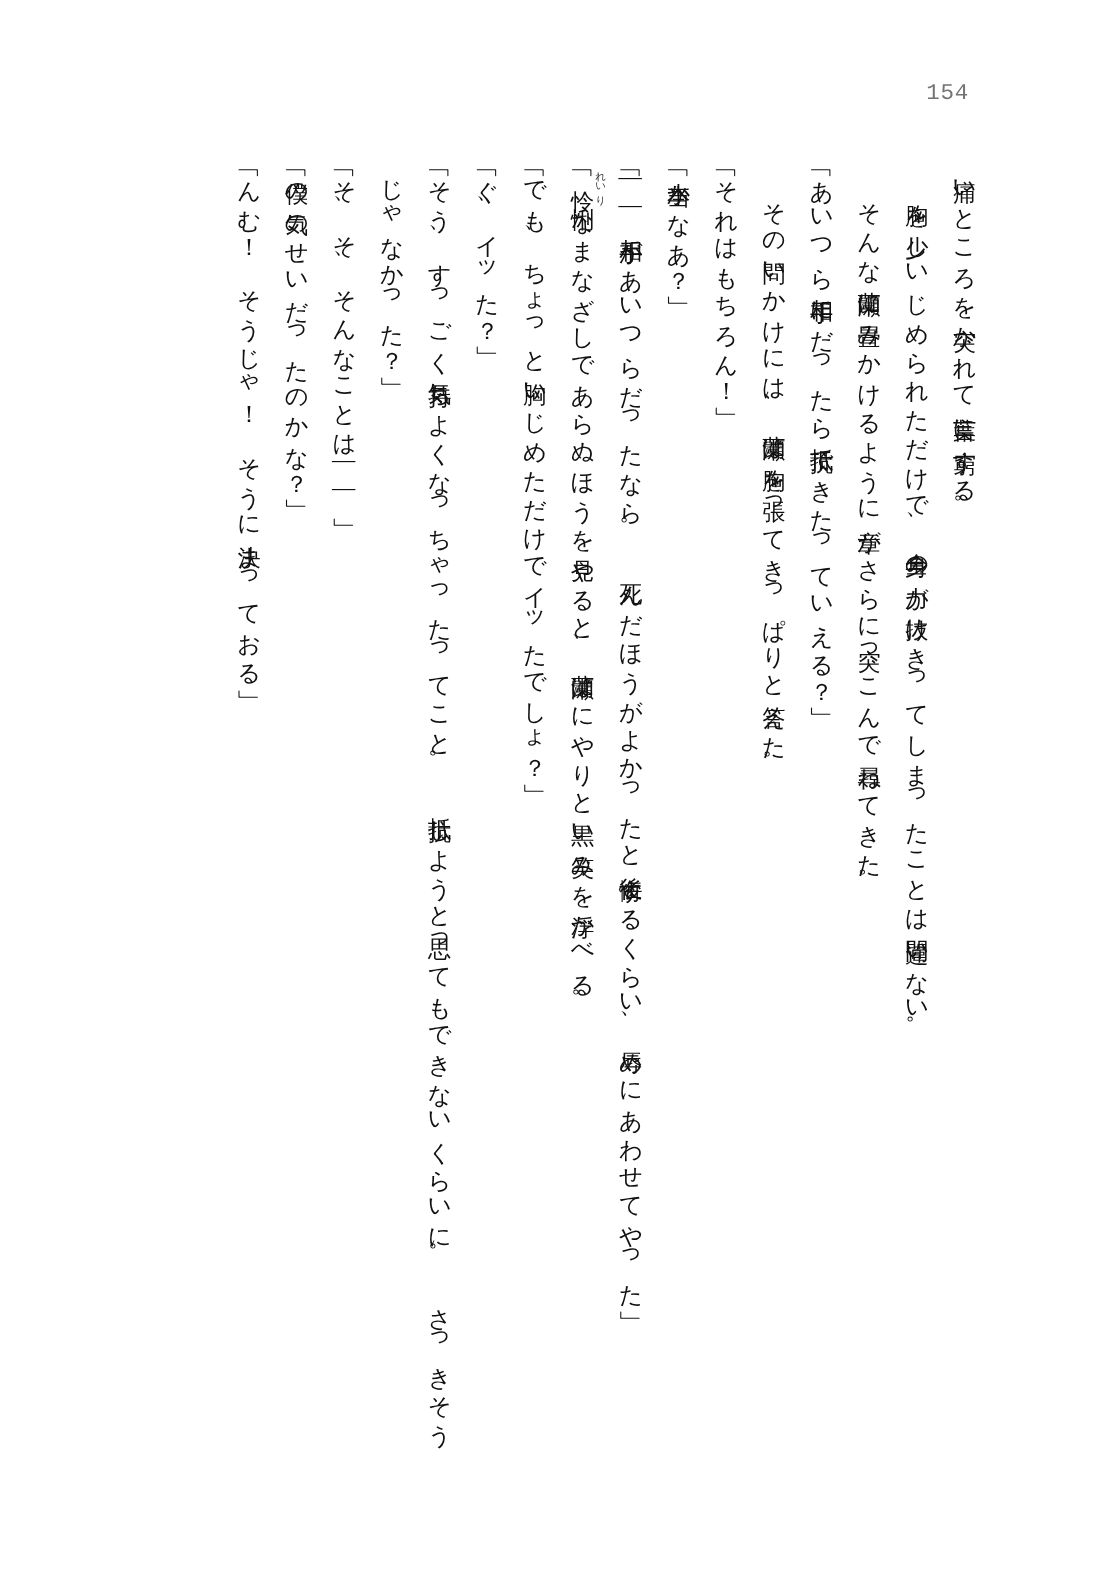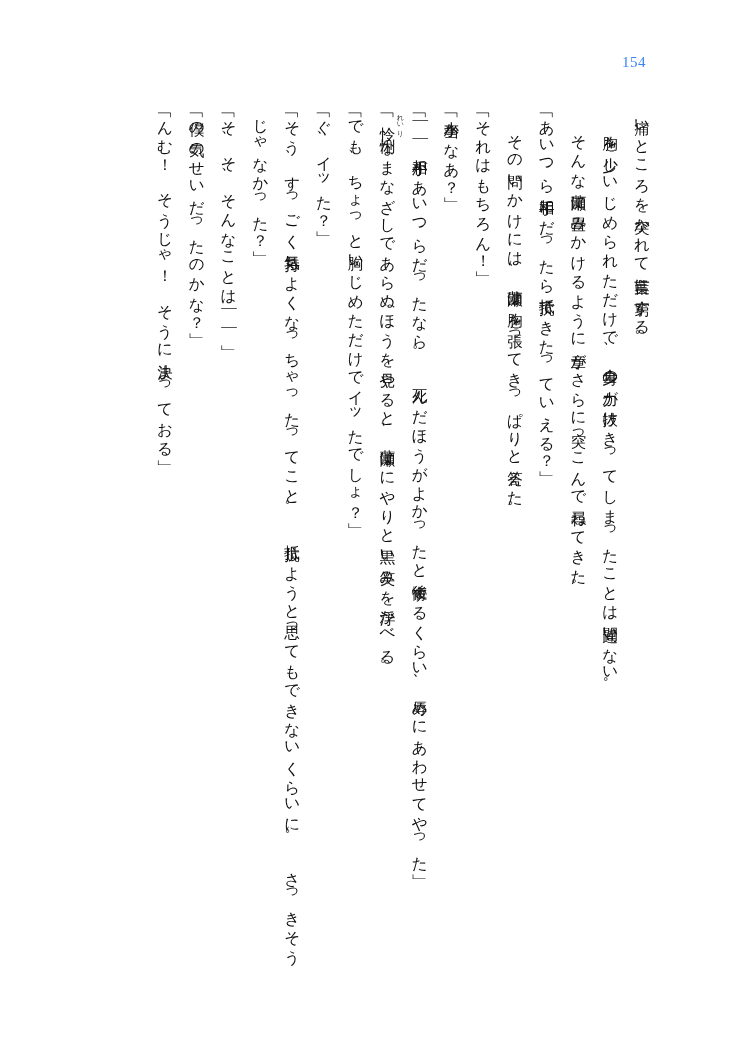--- a/index.html
+++ b/index.html
@@ -24,22 +24,22 @@
     background: #ffffff;
   }
 
   
   #page-number {
     position: absolute;
     right: 86px;
     top: 54px;
     font-size: 15px;
     letter-spacing: 0.5px;
-    color: #3b82f6;
-    font-family: Liberation Serif, serif;
+    color: #737373;
+    font-family: Liberation Mono, monospace;
     text-align: right;
   }
 
   
   #text-block {
     position: absolute;
     top: 108px;
     right: 74px;
     left: 86px;
     height: 860px;

